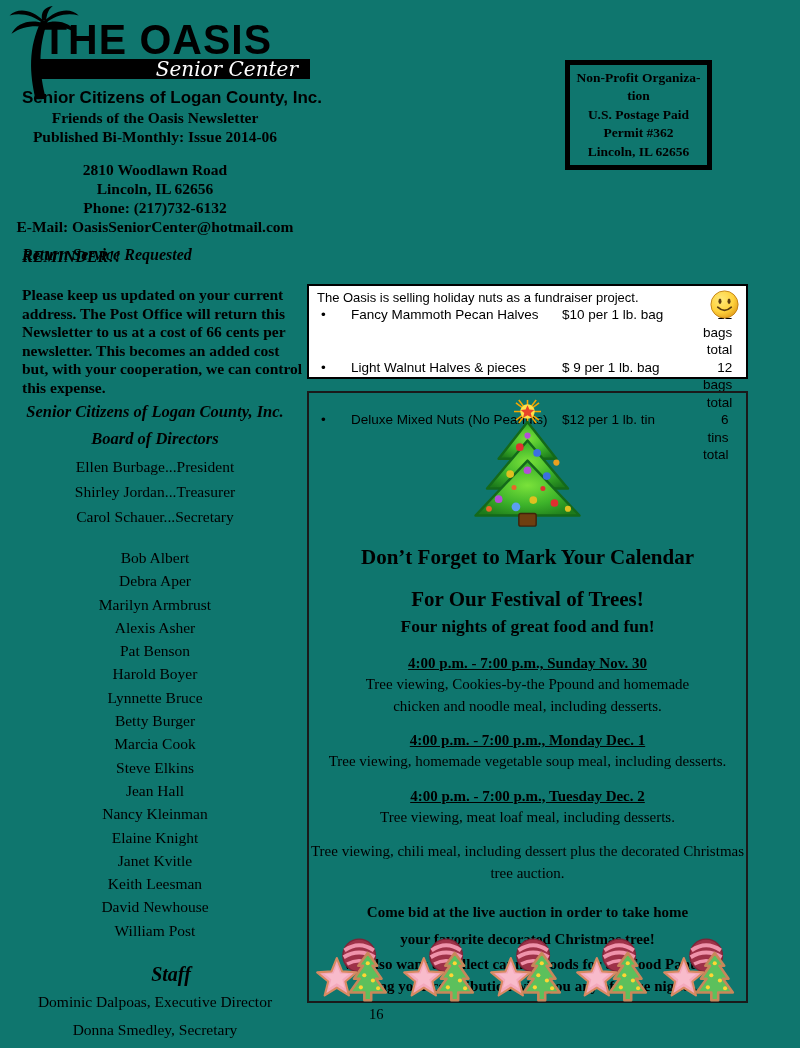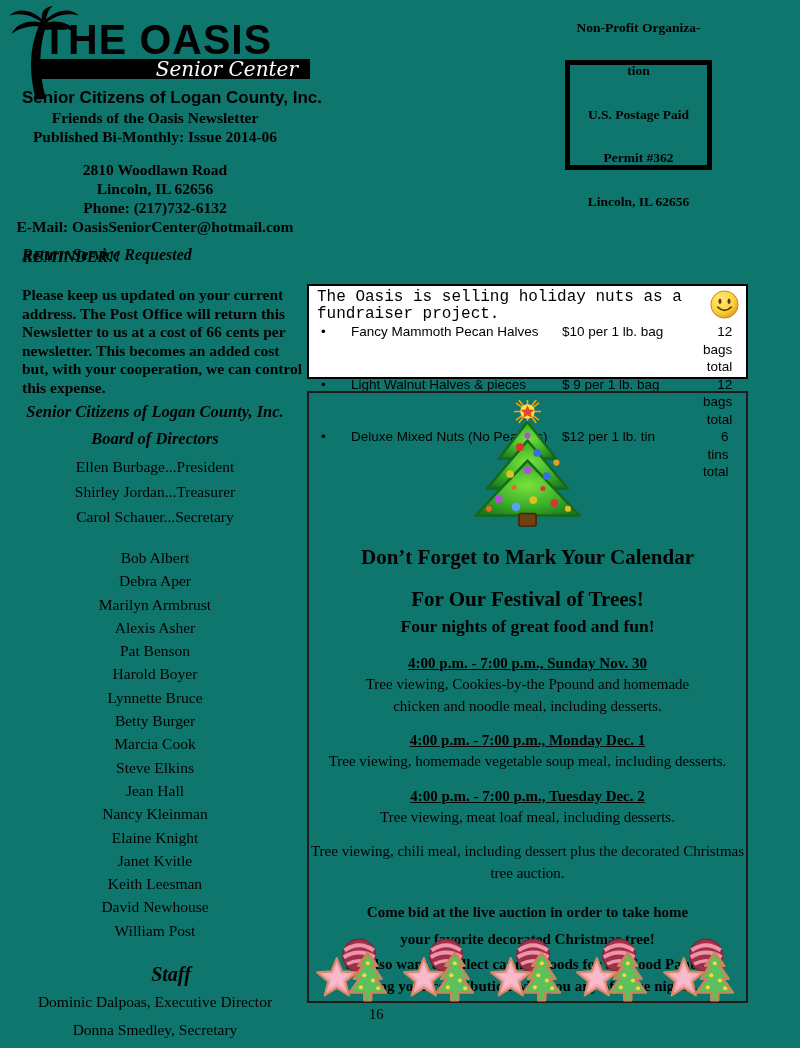--- a/index.html
+++ b/index.html
@@ -30,27 +30,27 @@
   .board{position:absolute;left:0;top:398px;width:310px;text-align:center;}
   .board-title{font-weight:bold;font-style:italic;font-size:16.5px;line-height:27px;}
   .officers{margin-top:2px;font-size:15.5px;line-height:25px;}
   .members{margin-top:17px;font-size:15.5px;line-height:23.3px;}
   .staff-head{margin-top:20px;font-weight:bold;font-style:italic;font-size:20px;line-height:24px;padding-left:32px;}
   .staff-list{margin-top:2px;font-size:15.5px;line-height:27.5px;}
 
   
   .postage{position:absolute;left:565px;top:60px;width:147px;height:110px;border:5px solid #000;
            box-sizing:border-box;display:flex;flex-direction:column;justify-content:center;
-           text-align:center;font-weight:bold;font-size:13.5px;line-height:18.5px;padding:2px;gap:25px;}
+           text-align:center;font-weight:bold;font-size:13.5px;line-height:18.5px;padding:2px;}
 
   
   .nuts-box{position:absolute;left:307px;top:284px;width:441px;height:95px;border:2.5px solid #000;
             box-sizing:border-box;background:#fff;font-family:"Liberation Sans",sans-serif;padding:3px 8px;}
   .nuts-title{text-align:center;font-weight:bold;font-size:16.5px;line-height:21px;}
-  .nuts-intro{font-size:16px;line-height:17px;font-family:Liberation Mono, monospace;}
+  .nuts-intro{font-size:13px;line-height:17px;}
   .nuts-row{display:grid;grid-template-columns:34px 211px 141px 1fr;font-size:13.5px;line-height:17.5px;}
   .nuts-row .bullet{padding-left:4px;}
   .nuts-row .qty{text-align:right;padding-right:10px;}
   .smiley{position:absolute;right:7px;top:4px;width:29px;height:29px;}
 
   
   .festival{position:absolute;left:307px;top:391px;width:441px;height:612px;border:2px solid #1a1a1a;
             box-sizing:border-box;text-align:center;}
   .tree-wrap{margin-top:6px;height:130px;}
   .fest-h1{margin-top:14px;font-weight:bold;font-size:21px;line-height:28px;}

